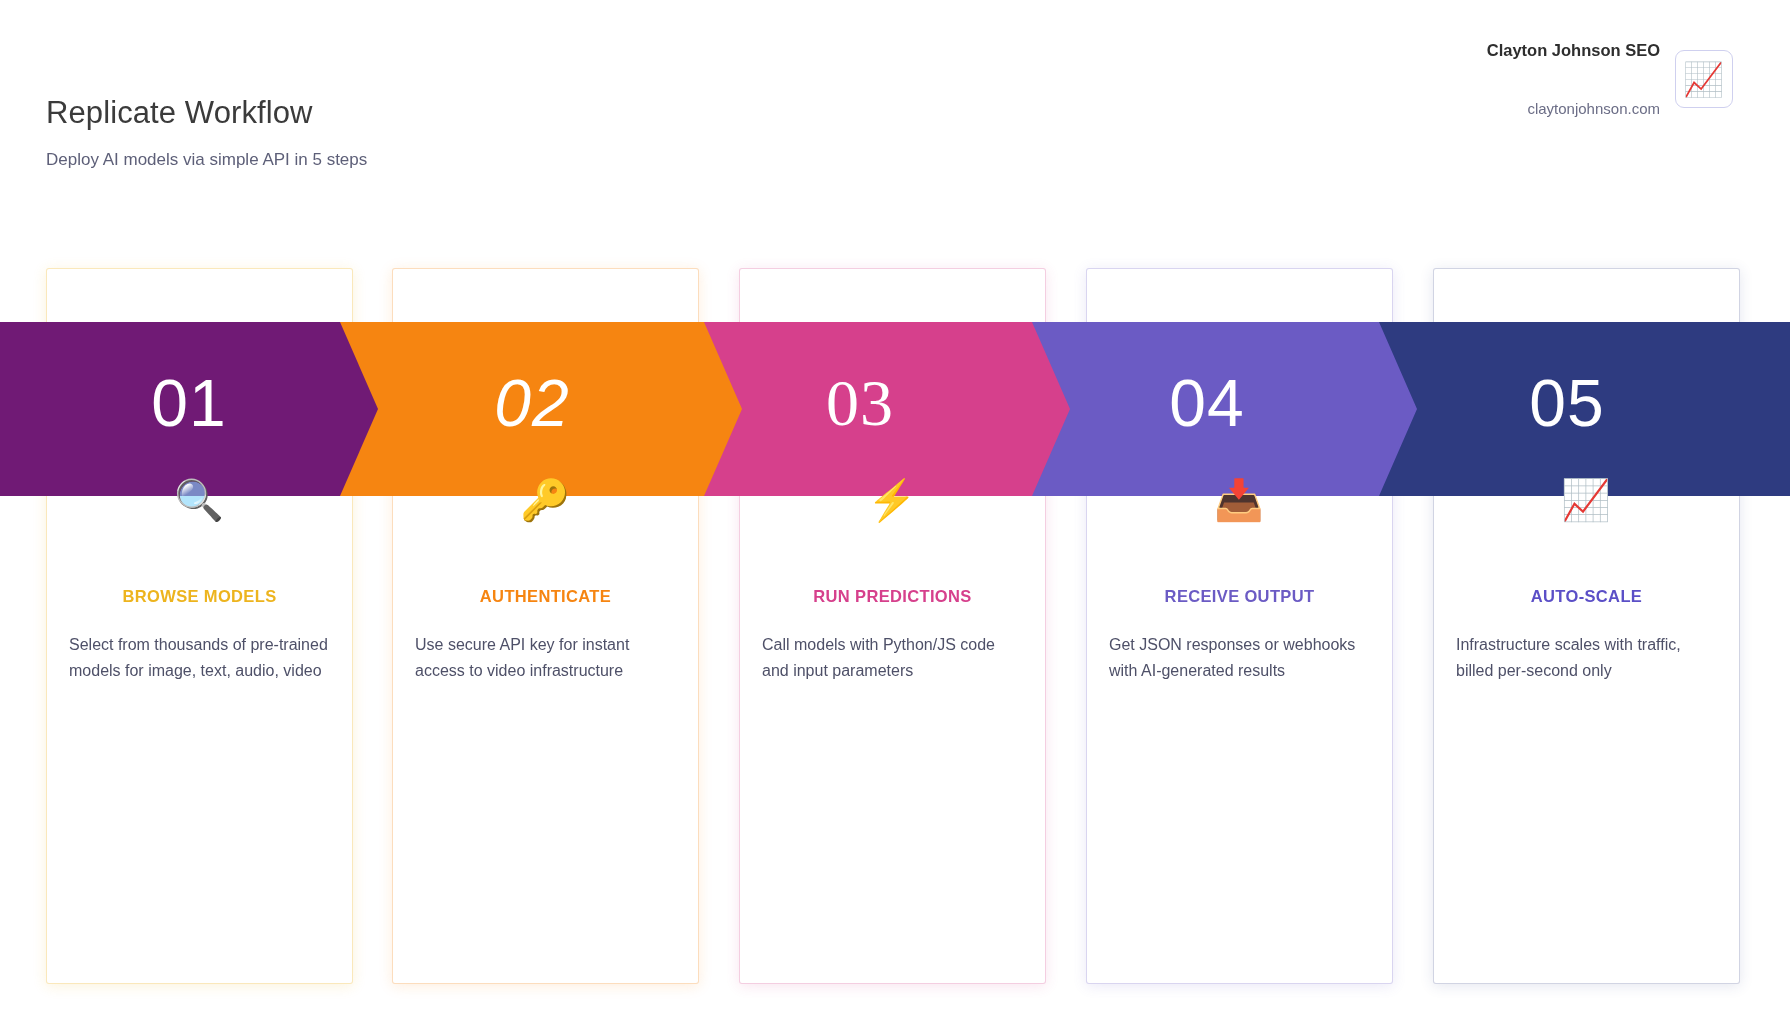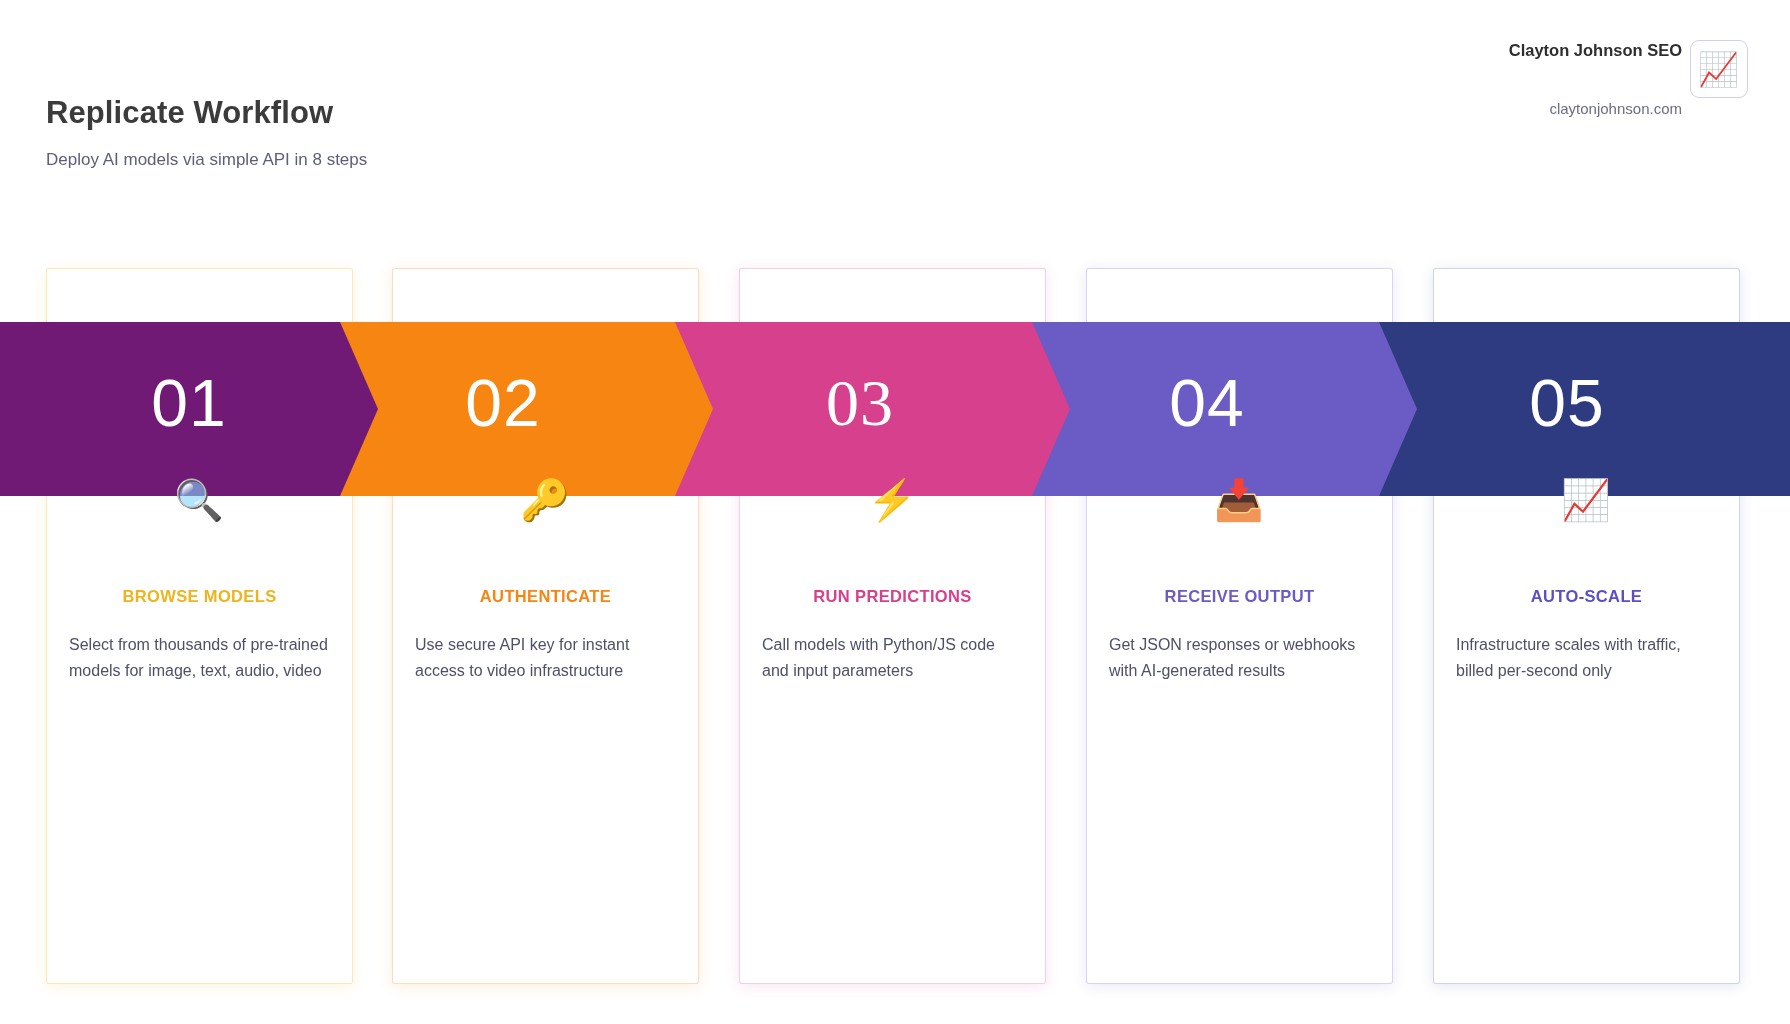--- a/index.html
+++ b/index.html
@@ -19,43 +19,44 @@
     height: 1024px;
     background: #ffffff;
   }
 
   
   .page-title {
     position: absolute;
     left: 46px;
     top: 95px;
     font-size: 31px;
-    font-weight: 700;
+    font-weight: 400;
     color: #3b3b3b;
     letter-spacing: 0.1px;
     white-space: nowrap;
   }
 
   .page-subtitle {
     position: absolute;
     left: 46px;
     top: 150px;
     font-size: 17px;
     font-weight: 400;
     color: #5d5f78;
     white-space: nowrap;
   }
 
   
   .brand {
     position: absolute;
-    right: 42px;
+    right: 57px;
     top: 40px;
     display: flex;
-    gap: 8px;
+    align-items: center;
+    gap: 15px;
   }
   .brand-text {
     display: flex;
     flex-direction: column;
     align-items: flex-end;
     line-height: 1.32;
   }
   .brand-name {
     font-size: 16.5px;
     font-weight: 700;
@@ -170,22 +171,23 @@
     top: -6px;
     z-index: 3;
   }
 
   
   .chev.s1 {
     left: 0; width: 378px; background: #701a75; z-index: 5;
     clip-path: polygon(0 0, 340px 0, 378px 50%, 340px 100%, 0 100%);
   }
   .chev.s2 {
-    left: 293px; width: 420px; background: #F68511; z-index: 4;
+    left: 322px; width: 420px; background: #F68511; z-index: 4;
     clip-path: polygon(0 0, 382px 0, 420px 50%, 382px 100%, 0 100%, 38px 50%);
+    font-style: italic;
   }
   .chev.s3 {
     left: 650px; width: 420px; background: #D6408C; z-index: 3;
     clip-path: polygon(0 0, 382px 0, 420px 50%, 382px 100%, 0 100%, 38px 50%);
     font-family: Liberation Serif, serif;
   }
   .chev.s4 {
     left: 997px; width: 420px; background: #6B5BC4; z-index: 2;
     clip-path: polygon(0 0, 382px 0, 420px 50%, 382px 100%, 0 100%, 38px 50%);
   }
@@ -212,21 +214,21 @@
 
   .icon-layer { position: absolute; left: 0; top: 268px; width: 1790px; height: 716px; z-index: 25; pointer-events: none; }
   .icon-layer .card-icon { pointer-events: auto; }
 </style>
 </head>
 <body>
 
 <div class="page">
 
   <div class="page-title">Replicate Workflow</div>
-  <div class="page-subtitle">Deploy AI models via simple API in 8 steps</div>
+  <div class="page-subtitle">Deploy AI models via simple API in 5 steps</div>
 
   <div class="brand">
     <div class="brand-text">
       <div class="brand-name">Clayton Johnson SEO</div>
       <div class="brand-url">claytonjohnson.com</div>
     </div>
     <div class="brand-logo">📈</div>
   </div>
 
   <div class="cards">

